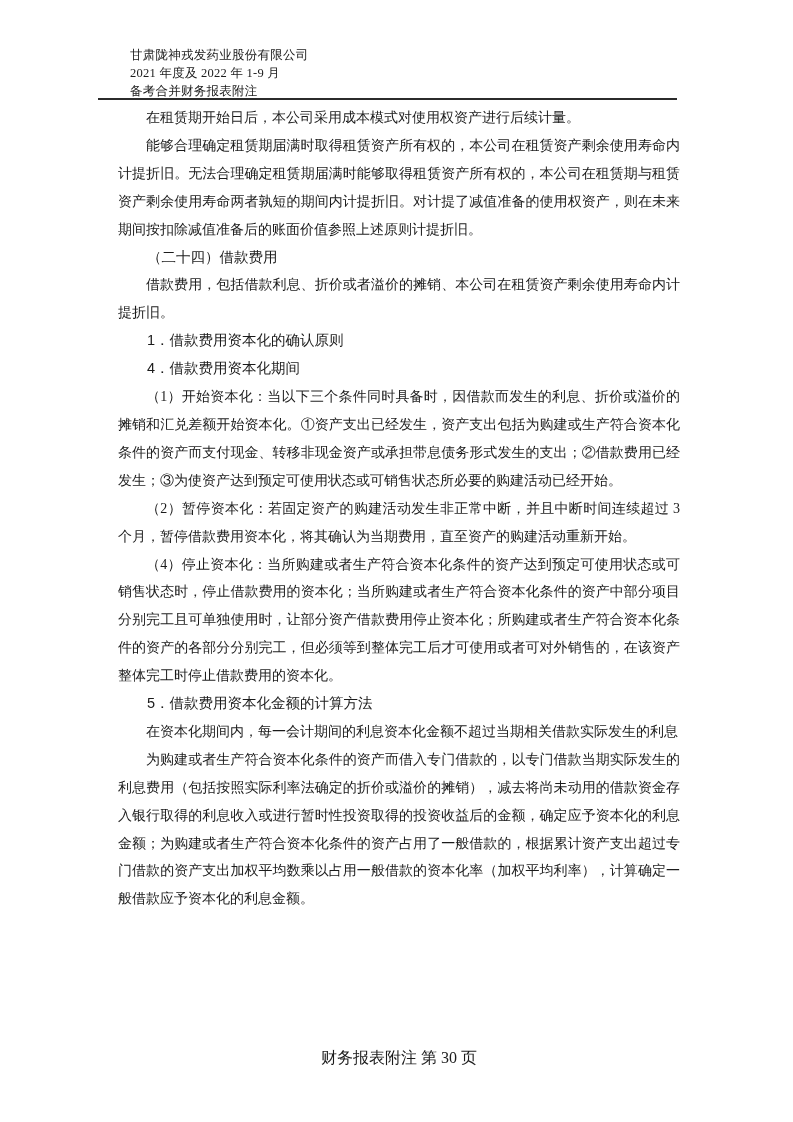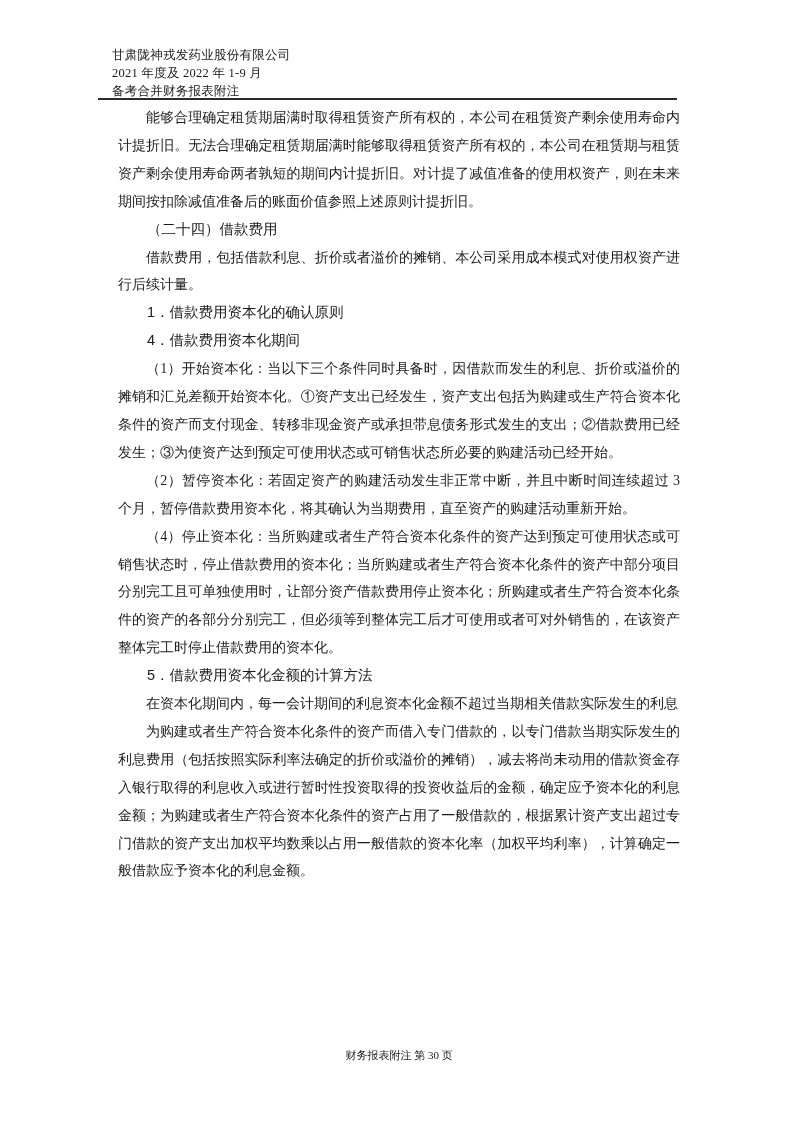--- a/index.html
+++ b/index.html
@@ -11,21 +11,21 @@
     position: relative;
     width: 793px;
     height: 1122px;
     background: #ffffff;
     font-family: "Liberation Serif", "DejaVu Serif", serif;
     color: #1b1b1b;
     overflow: hidden;
   }
   .doc-header {
     position: absolute;
-    left: 112px;
+    left: 130px;
     top: 46px;
     font-size: 12.5px;
     line-height: 18px;
     letter-spacing: 0.02em;
   }
   .header-rule {
     position: absolute;
     left: 98px;
     top: 98px;
     width: 579px;
@@ -51,41 +51,42 @@
     font-weight: 400;
     font-size: 14.5px;
     font-family: "Liberation Sans", "DejaVu Sans", sans-serif;
   }
   .doc-footer {
     position: absolute;
     left: 118px;
     top: 1048px;
     width: 562px;
     text-align: center;
-    font-size: 11px;
+    font-size: 16px;
     color: #1b1b1b;
   }
 </style>
 </head>
 <body>
 
 <div class="page">
 
   <header class="doc-header">
     <div>甘肃陇神戎发药业股份有限公司</div>
     <div>2021 年度及 2022 年 1-9 月</div>
     <div>备考合并财务报表附注</div>
   </header>
 
   <div class="header-rule"></div>
 
   <main class="doc-body">
+      <p class="para">在租赁期开始日后，本公司采用成本模式对使用权资产进行后续计量。</p>
       <p class="para">能够合理确定租赁期届满时取得租赁资产所有权的，本公司在租赁资产剩余使用寿命内计提折旧。无法合理确定租赁期届满时能够取得租赁资产所有权的，本公司在租赁期与租赁资产剩余使用寿命两者孰短的期间内计提折旧。对计提了减值准备的使用权资产，则在未来期间按扣除减值准备后的账面价值参照上述原则计提折旧。</p>
       <p class="section-heading">（二十四）借款费用</p>
-      <p class="para">借款费用，包括借款利息、折价或者溢价的摊销、本公司采用成本模式对使用权资产进行后续计量。</p>
+      <p class="para">借款费用，包括借款利息、折价或者溢价的摊销、本公司在租赁资产剩余使用寿命内计提折旧。</p>
       <p class="sub-heading">1．借款费用资本化的确认原则</p>
       <p class="sub-heading">4．借款费用资本化期间</p>
       <p class="para">（1）开始资本化：当以下三个条件同时具备时，因借款而发生的利息、折价或溢价的摊销和汇兑差额开始资本化。①资产支出已经发生，资产支出包括为购建或生产符合资本化条件的资产而支付现金、转移非现金资产或承担带息债务形式发生的支出；②借款费用已经发生；③为使资产达到预定可使用状态或可销售状态所必要的购建活动已经开始。</p>
       <p class="para">（2）暂停资本化：若固定资产的购建活动发生非正常中断，并且中断时间连续超过 3 个月，暂停借款费用资本化，将其确认为当期费用，直至资产的购建活动重新开始。</p>
       <p class="para">（4）停止资本化：当所购建或者生产符合资本化条件的资产达到预定可使用状态或可销售状态时，停止借款费用的资本化；当所购建或者生产符合资本化条件的资产中部分项目分别完工且可单独使用时，让部分资产借款费用停止资本化；所购建或者生产符合资本化条件的资产的各部分分别完工，但必须等到整体完工后才可使用或者可对外销售的，在该资产整体完工时停止借款费用的资本化。</p>
       <p class="sub-heading">5．借款费用资本化金额的计算方法</p>
       <p class="para">在资本化期间内，每一会计期间的利息资本化金额不超过当期相关借款实际发生的利息</p>
       <p class="para">为购建或者生产符合资本化条件的资产而借入专门借款的，以专门借款当期实际发生的利息费用（包括按照实际利率法确定的折价或溢价的摊销），减去将尚未动用的借款资金存入银行取得的利息收入或进行暂时性投资取得的投资收益后的金额，确定应予资本化的利息金额；为购建或者生产符合资本化条件的资产占用了一般借款的，根据累计资产支出超过专门借款的资产支出加权平均数乘以占用一般借款的资本化率（加权平均利率），计算确定一般借款应予资本化的利息金额。</p>
     </main>
 

